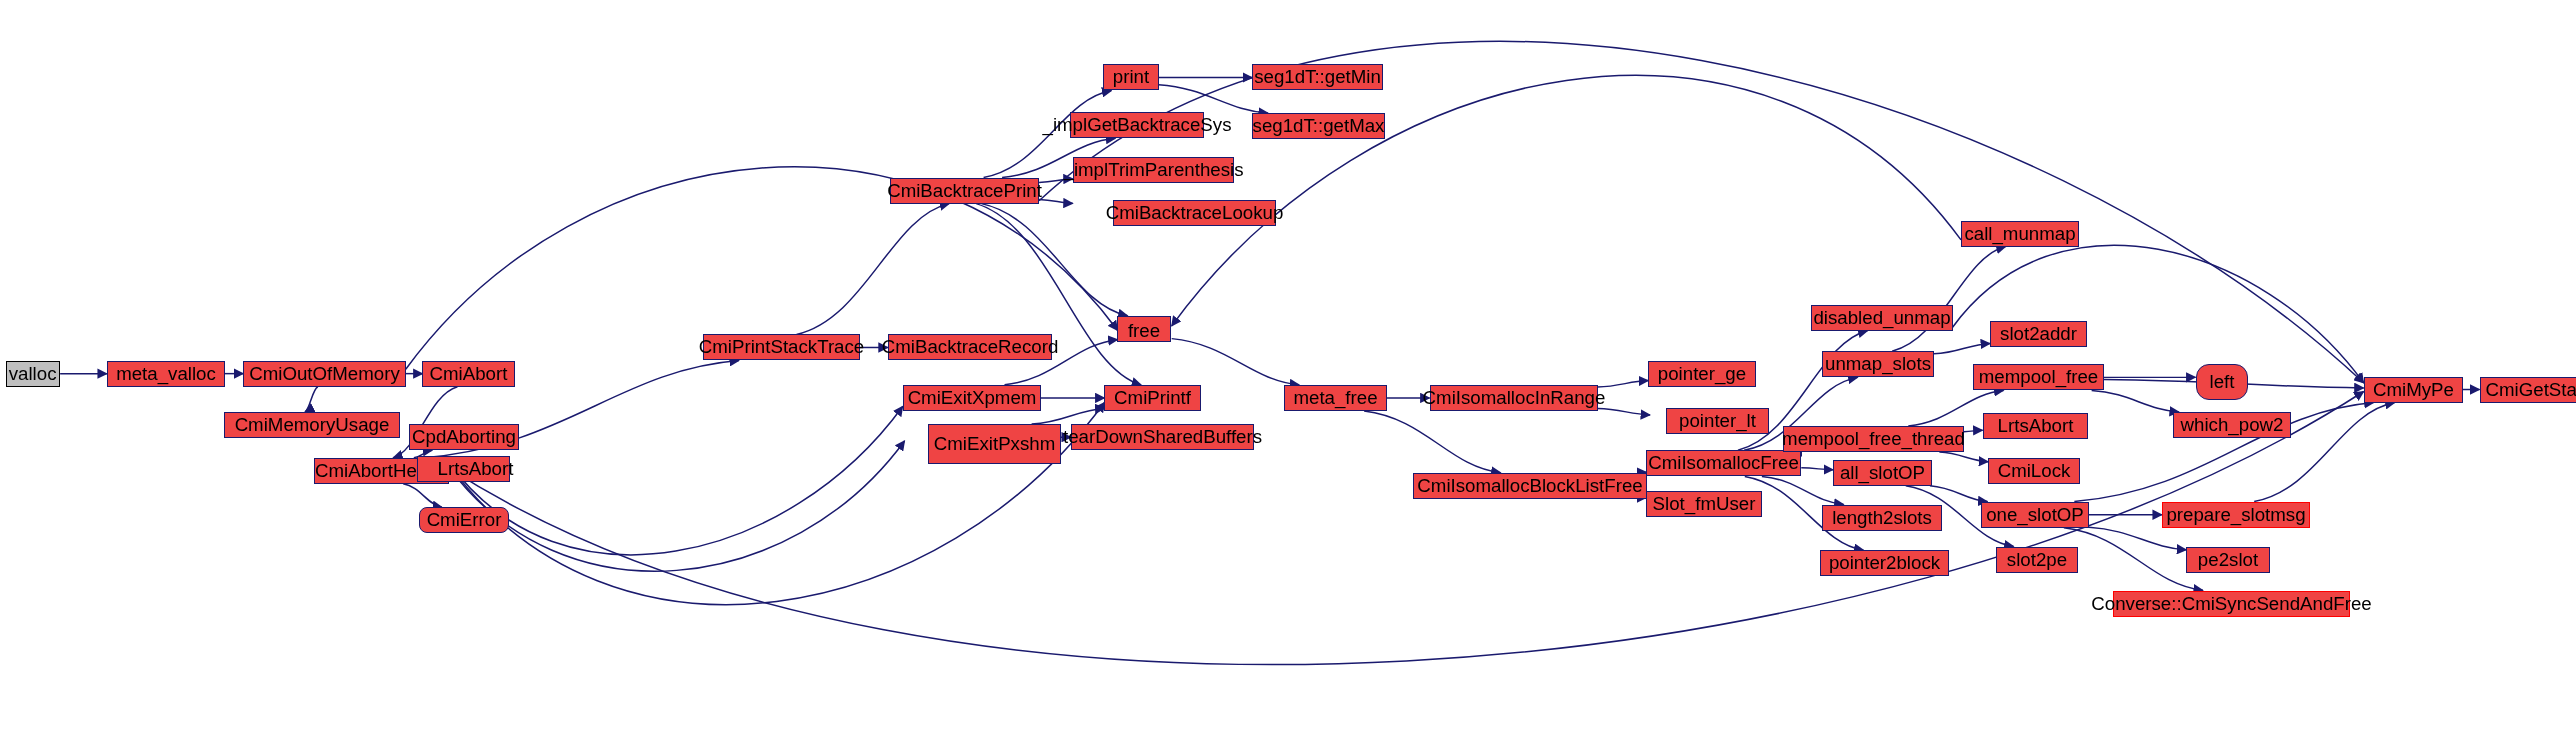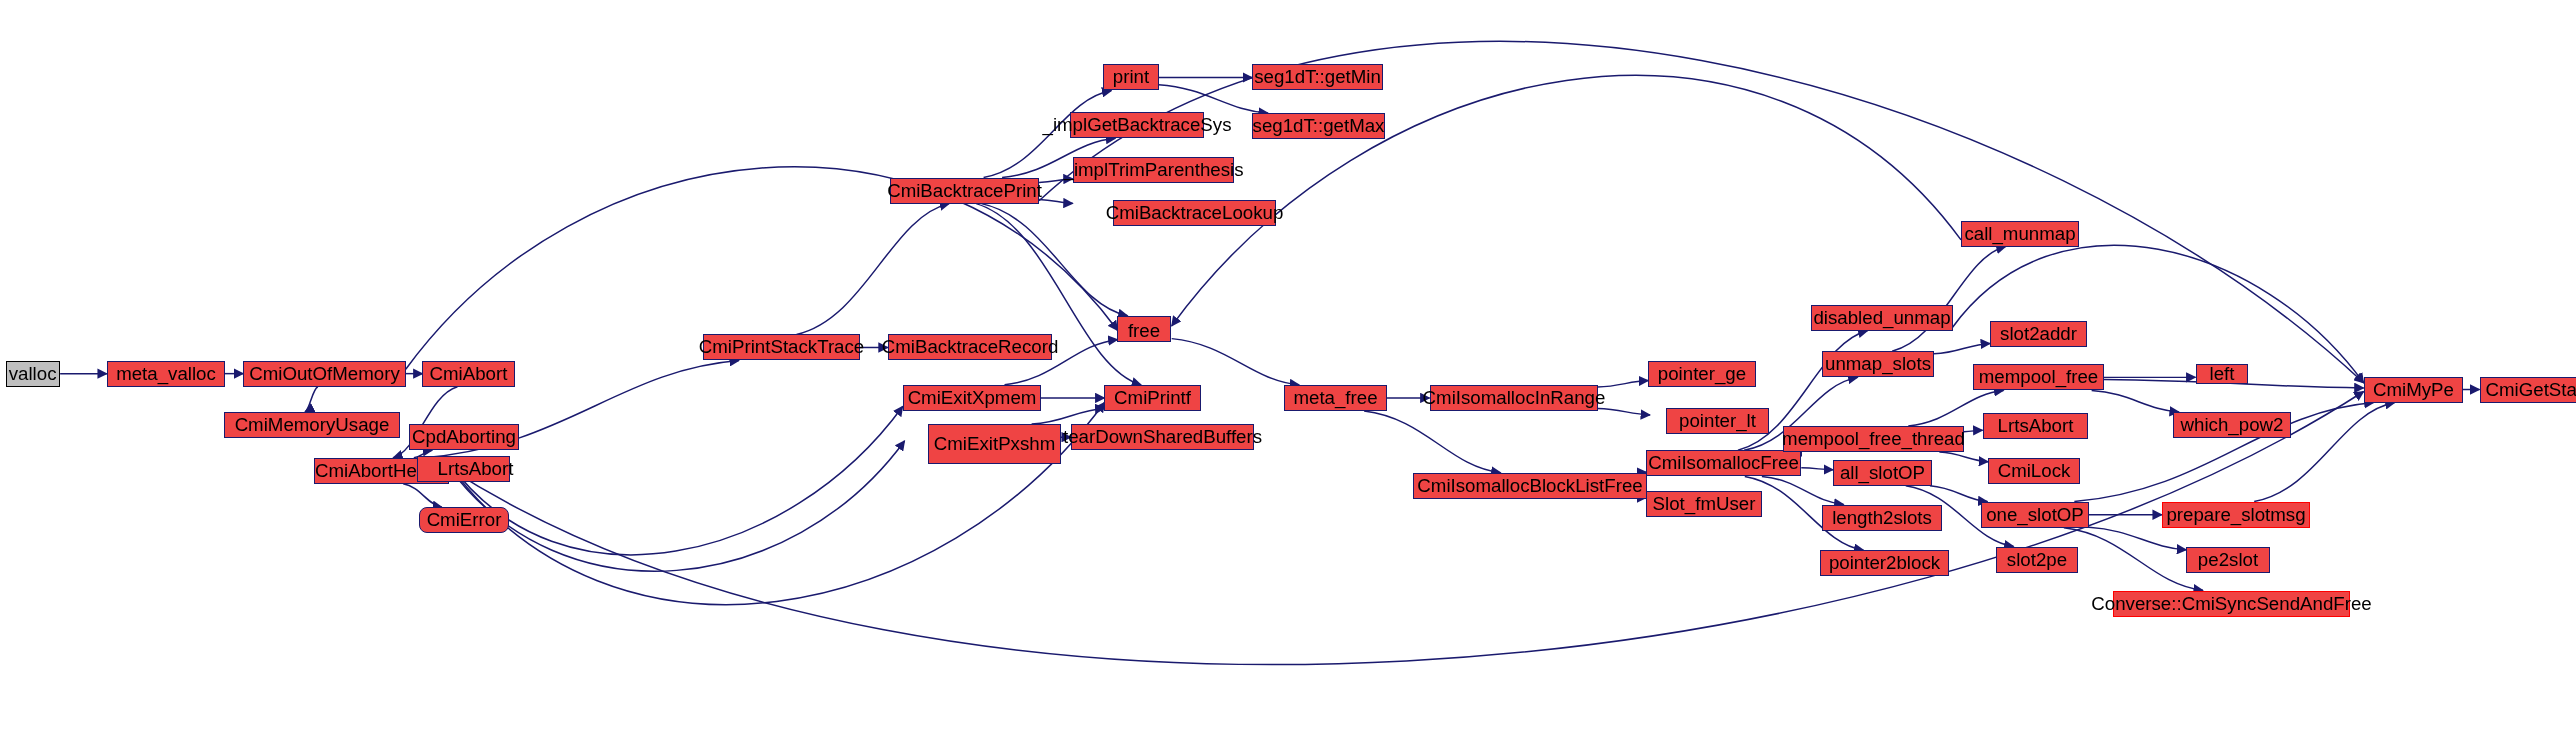--- a/index.html
+++ b/index.html
@@ -244,21 +244,21 @@
     </div>
     <div class="node" style="left: 1988px; top: 458px; width: 92px; height: 26px;">
       <span class="node-label">CmiLock</span>
     </div>
     <div class="node" style="left: 1981px; top: 502px; width: 108px; height: 26px;">
       <span class="node-label">one_slotOP</span>
     </div>
     <div class="node" style="left: 1996px; top: 547px; width: 82px; height: 26px;">
       <span class="node-label">slot2pe</span>
     </div>
-    <div class="node" style="left: 2196px; top: 364px; width: 52px; height: 20px;">
+    <div class="node" style="left: 2196px; top: 364px; width: 52px; height: 36px; border-radius: 13px;">
       <span class="node-label">left</span>
     </div>
     <div class="node" style="left: 2173px; top: 412px; width: 118px; height: 26px;">
       <span class="node-label">which_pow2</span>
     </div>
     <div class="node highlight" style="left: 2162px; top: 502px; width: 148px; height: 26px;">
       <span class="node-label">prepare_slotmsg</span>
     </div>
     <div class="node" style="left: 2186px; top: 547px; width: 84px; height: 26px;">
       <span class="node-label">pe2slot</span>

